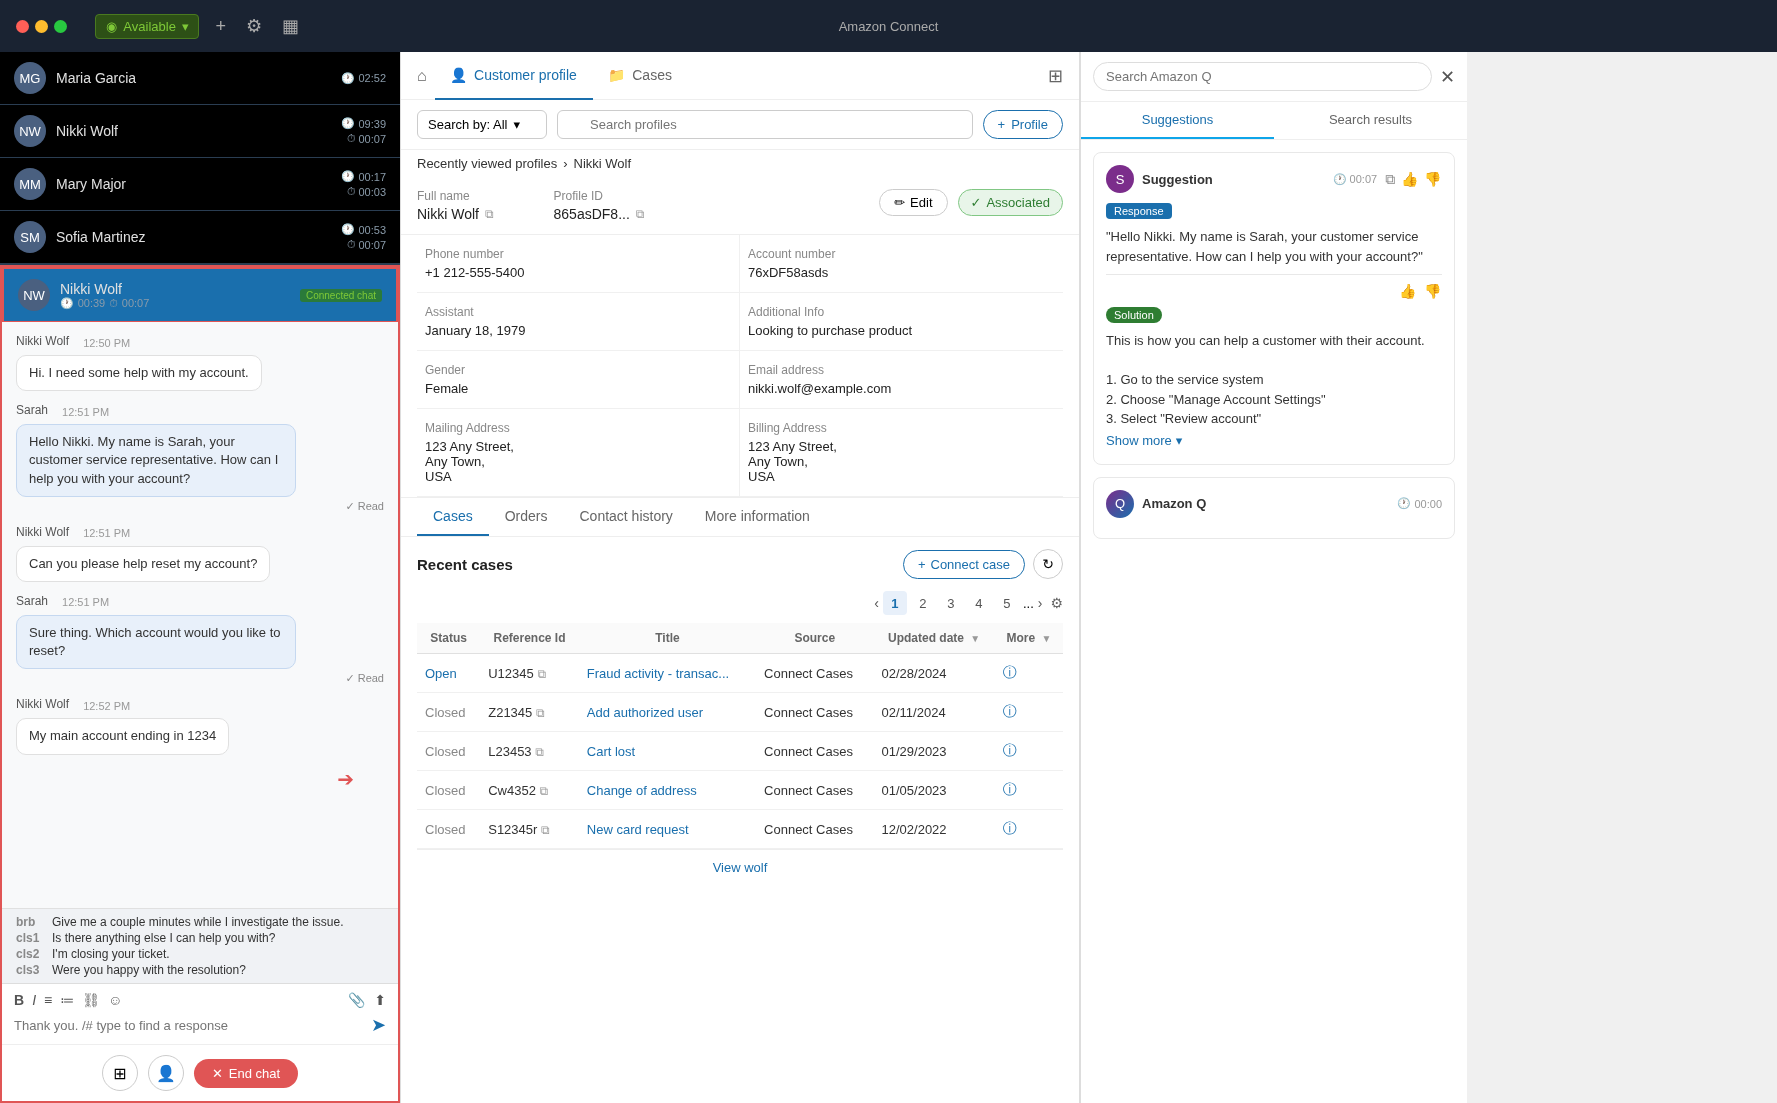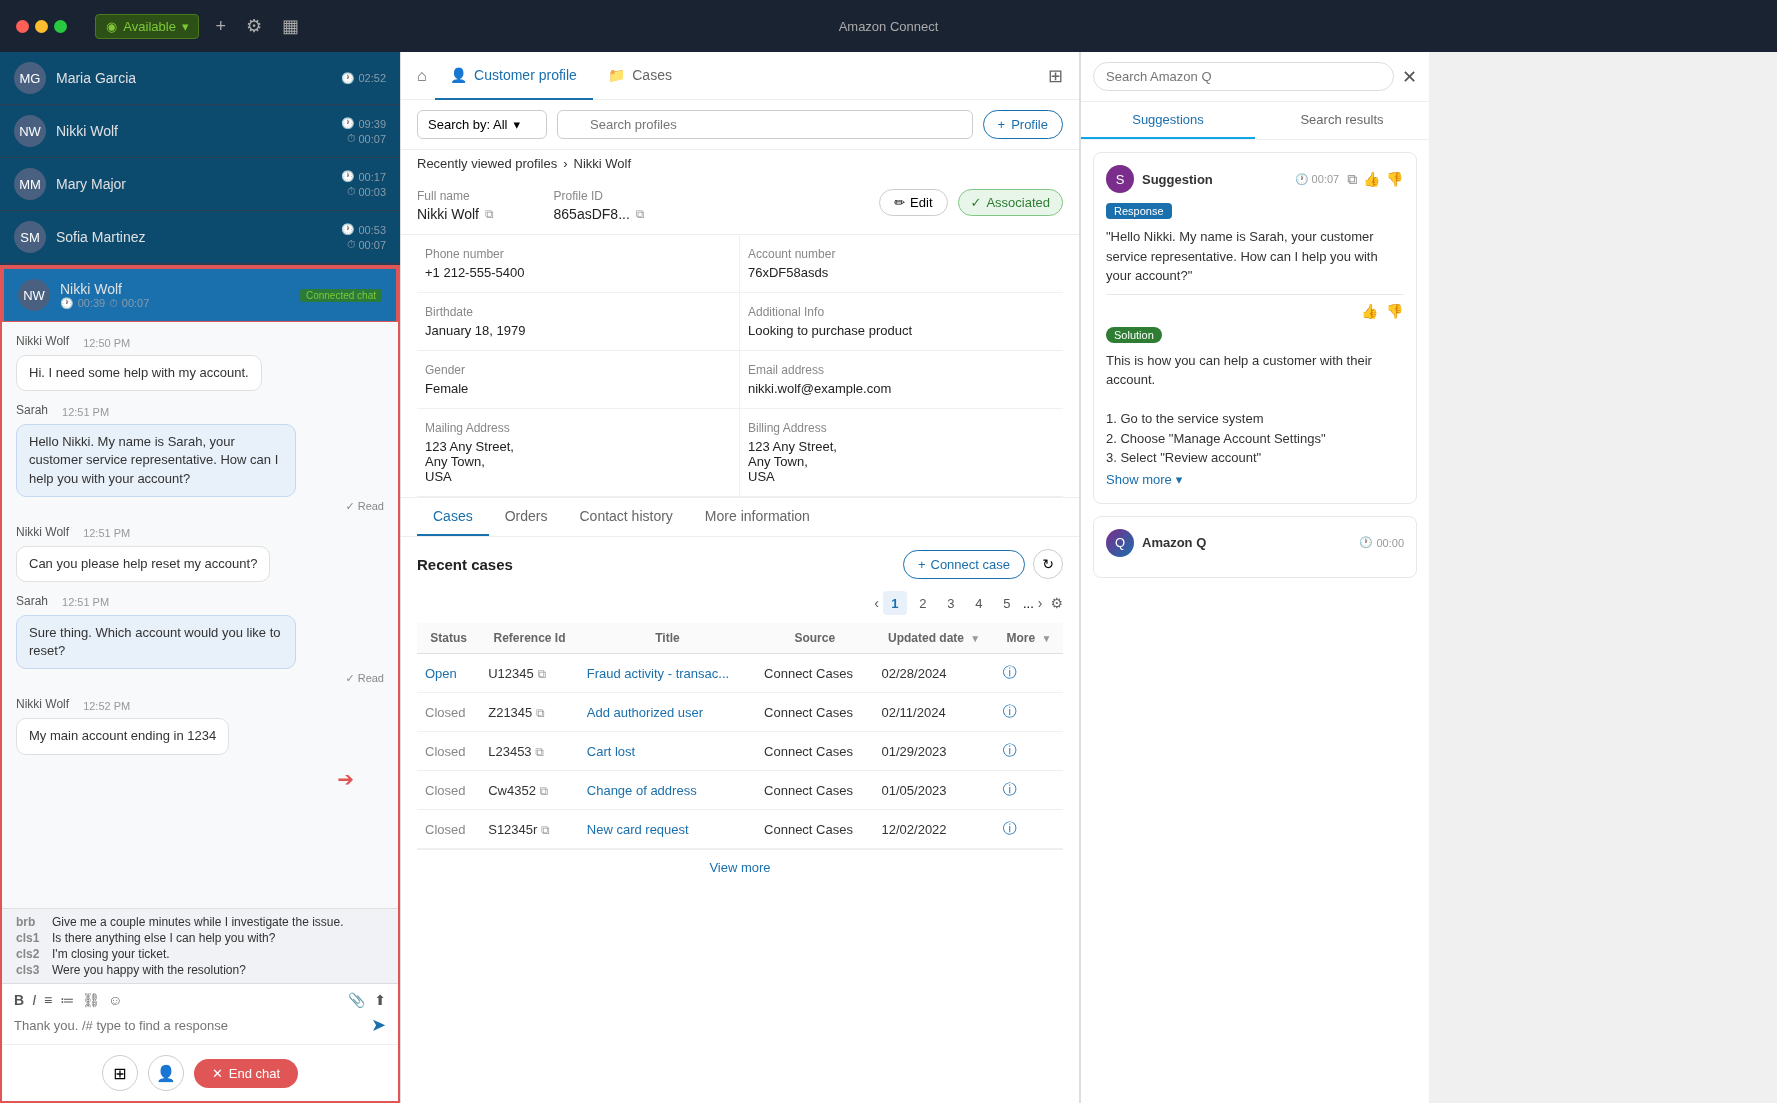--- a/index.html
+++ b/index.html
@@ -52,21 +52,21 @@
     
     .main-layout {
       display: flex;
       flex: 1;
       overflow: hidden;
     }
 
     
     .sidebar {
       width: 400px;
-      background: #0c4a6e;
+      background: #000000;
       display: flex;
       flex-direction: column;
       overflow: hidden;
     }
 
     .contact-list {
       flex: 0 0 auto;
       border-bottom: 1px solid #2a3d52;
     }
 
@@ -546,21 +546,21 @@
       cursor: pointer;
       font-size: 13px;
       padding: 4px 0;
       display: flex;
       align-items: center;
       gap: 4px;
     }
     .divider-line { height: 1px; background: #e8e8e8; margin: 8px 0; }
     .thumb-btn { background: none; border: none; cursor: pointer; font-size: 14px; color: #888; }
 
-    .right-panel-expand { width: 349px; }
+    .right-panel-expand { width: 387px; }
   </style>
 </head>
 <body>
 
 <div class="top-bar">
   <div class="traffic-lights">
     <div class="tl tl-red"></div>
     <div class="tl tl-yellow"></div>
     <div class="tl tl-green"></div>
   </div>
@@ -829,21 +829,21 @@
     <div class="profile-details">
       <div class="detail-item">
         <div class="detail-label">Phone number</div>
         <div class="detail-value">+1 212-555-5400</div>
       </div>
       <div class="detail-item">
         <div class="detail-label">Account number</div>
         <div class="detail-value">76xDF58asds</div>
       </div>
       <div class="detail-item">
-        <div class="detail-label">Birthdate</div>
+        <div class="detail-label">Assistant</div>
         <div class="detail-value">January 18, 1979</div>
       </div>
       <div class="detail-item">
         <div class="detail-label">Additional Info</div>
         <div class="detail-value">Looking to purchase product</div>
       </div>
       <div class="detail-item">
         <div class="detail-label">Gender</div>
         <div class="detail-value">Female</div>
       </div>
@@ -943,21 +943,21 @@
           <tr>
             <td><span class="status-closed">Closed</span></td>
             <td>S12345r <span class="copy-icon">⧉</span></td>
             <td><a class="case-link">New card request</a></td>
             <td>Connect Cases</td>
             <td>12/02/2022</td>
             <td><span class="info-icon">ⓘ</span></td>
           </tr>
         </tbody>
       </table>
-      <div class="view-more">View more</div>
+      <div class="view-more">View wolf</div>
     </div>
   </div>
 
   <div class="right-panel right-panel-expand">
 
     <div class="right-search-bar">
       <input class="right-search-input" type="text" placeholder="Search Amazon Q" style="">
       <button class="right-search-clear">✕</button>
     </div>
 

